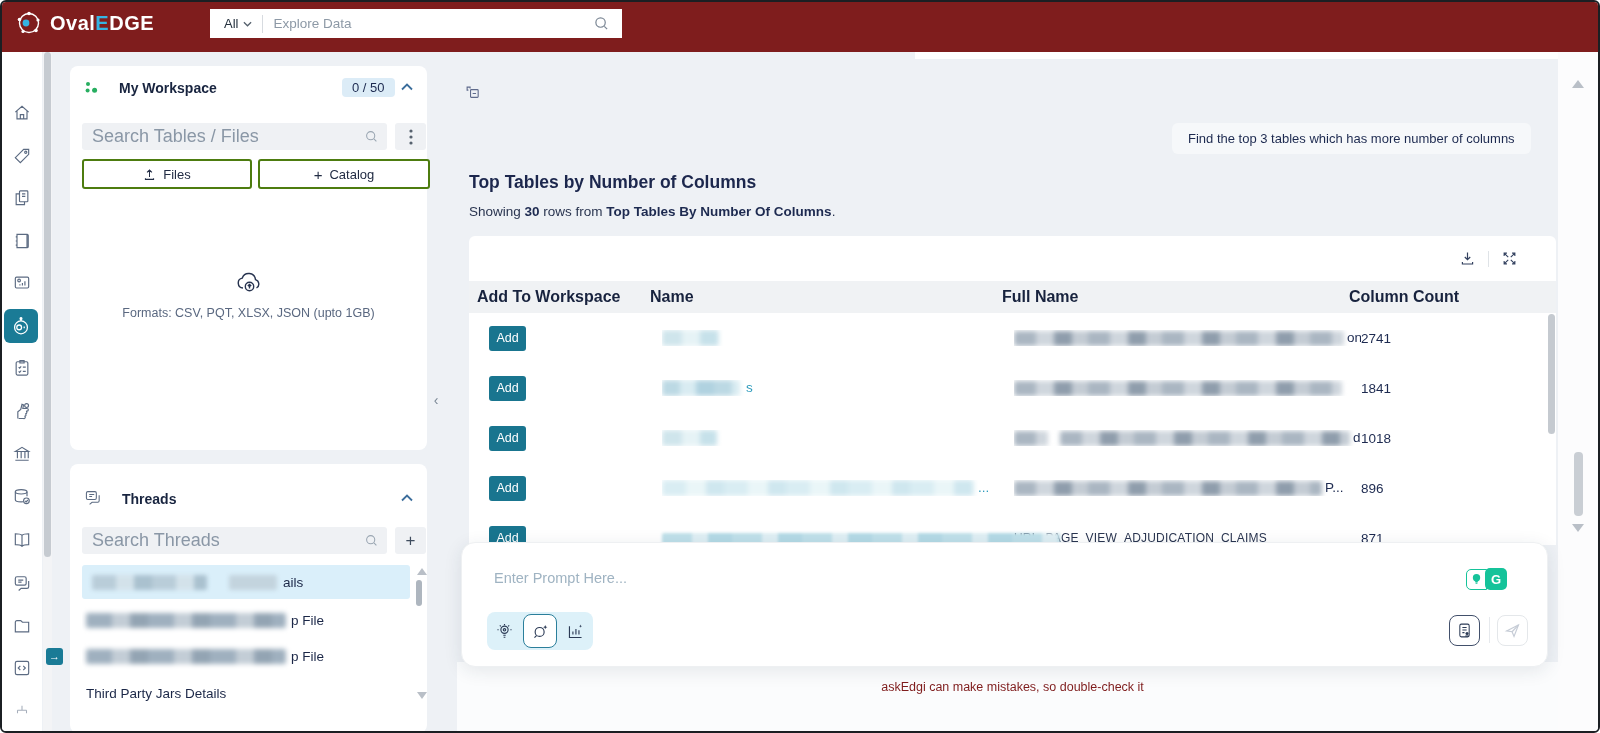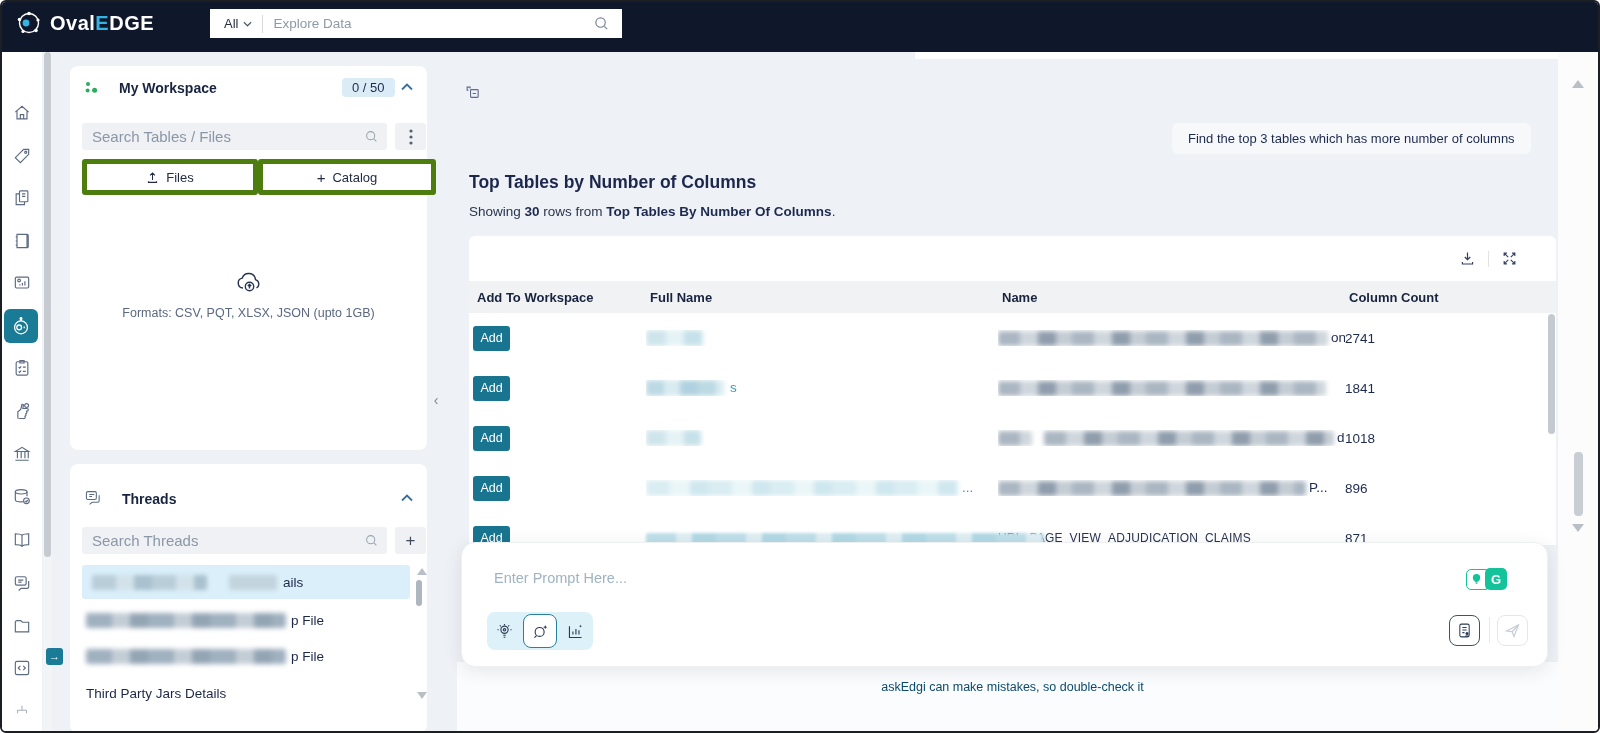--- a/index.html
+++ b/index.html
@@ -2,21 +2,21 @@
 <html><head>
 <meta charset="utf-8">
 <style>
   html,body{margin:0;padding:0;background:#fff;}
   body{font-family:"Liberation Sans",sans-serif;}
   .screen{position:relative;width:1600px;height:733px;background:#eef1f5;border:2px solid #1b1f23;border-radius:6px;box-sizing:border-box;overflow:hidden;}
   .abs{position:absolute;}
   svg{display:block;}
   input{font-family:"Liberation Sans",sans-serif;border:none;outline:none;background:transparent;}
   
-  .navbar{left:0;top:0;width:100%;height:50px;background:#0f172a;z-index:6;}
+  .navbar{left:0;top:0;width:100%;height:50px;background:#7f1d1d;z-index:6;}
   .brand{left:14px;top:8px;display:flex;align-items:center;gap:8px;color:#fff;}
   .brand-text{font-size:20px;font-weight:800;letter-spacing:.5px;color:#fff;}
   .brand-accent{color:#35b4e3;}
   .nav-search{left:208px;top:7px;width:412px;height:29px;background:#fff;border-radius:0;display:flex;align-items:center;}
   .nav-scope{display:flex;align-items:center;gap:5px;padding:0 10px 0 14px;font-size:13px;color:#24303d;cursor:pointer;}
   .nav-div{width:1px;height:18px;background:#d7dbe0;}
   .nav-input{flex:1;padding:0 10px;font-size:13.5px;color:#24303d;}
   .nav-input::placeholder{color:#8d99a6;}
   .top-strip{left:913px;top:43px;width:643px;height:12px;background:#fff;border-top:2px solid #8f9498;z-index:5;}
   
@@ -26,62 +26,62 @@
   .rail-scroll{left:41px;top:43px;width:9px;height:690px;background:#f3f4f6;z-index:3;}
   .rail-thumb{left:42px;top:50px;width:7px;height:505px;background:#c6cbd1;border-radius:4px;z-index:4;}
   .rail-expand{left:44px;top:646px;width:17px;height:17px;background:#1a7b96;border-radius:3px;color:#fff;font-size:11px;line-height:17px;text-align:center;z-index:5;cursor:pointer;}
   
   .card{background:#fff;border-radius:8px;}
   .ws-card{left:68px;top:64px;width:357px;height:384px;}
   .th-card{left:68px;top:462px;width:357px;height:269px;}
   .panel-title{font-size:14px;font-weight:bold;color:#18243f;margin-left:14px;}
   .badge{background:#dcecf7;color:#1d2a50;font-size:13px;border-radius:4px;padding:2px 10px;}
   .gray-input{background:#eff1f4;border-radius:3px;display:flex;align-items:center;}
-  .gray-input input{flex:1;padding:0 10px;font-size:15px;color:#333f52;}
+  .gray-input input{flex:1;padding:0 10px;font-size:18px;color:#333f52;}
   .gray-input input::placeholder{color:#8a97a6;}
   .sq-btn{background:#eff1f4;border-radius:3px;display:flex;align-items:center;justify-content:center;cursor:pointer;}
-  .outline-btn{border:5px solid #4d7c0f;border-radius:3px;background:#fff;display:flex;align-items:center;justify-content:center;gap:7px;font-size:13px;color:#222c44;cursor:pointer;}
+  .outline-btn{border:2px solid #4d7c0f;border-radius:3px;background:#fff;display:flex;align-items:center;justify-content:center;gap:7px;font-size:13px;color:#222c44;cursor:pointer;}
   .thread-item{left:80px;width:328px;height:34px;display:flex;align-items:center;font-size:13.5px;color:#1b2747;cursor:pointer;white-space:nowrap;overflow:hidden;}
   .thread-selected{background:#daeffa;border-radius:3px;width:328px;}
   
   .blur{display:inline-block;height:15px;border-radius:2px;filter:blur(2.5px);vertical-align:middle;}
   .blur-gray{background:repeating-linear-gradient(90deg,#aab6c2 0 22px,#cfd6dd 22px 40px,#8f9dac 40px 58px,#c4ccd4 58px 74px);}
   .blur-gray2{background:repeating-linear-gradient(90deg,#9fb0bf 0 26px,#c3cdd6 26px 44px,#93a4b3 44px 62px);}
   .blur-teal{background:repeating-linear-gradient(90deg,#cfe5ec 0 20px,#e6f3f6 20px 38px,#c6e1ea 38px 56px,#def0f5 56px 72px);height:16px;}
   .blur-teal-lt{background:repeating-linear-gradient(90deg,#d9edf3 0 24px,#eaf6f8 24px 44px,#cfe7ef 44px 62px);height:16px;}
   .blur-link{background:repeating-linear-gradient(90deg,#bfe0ea 0 30px,#dfeff4 30px 46px,#b4dae6 46px 70px);height:12px;filter:blur(1.8px);}
   
   .bubble{top:121px;left:1170px;height:31px;line-height:31px;background:#f6f8fa;border-radius:6px;padding:0 16px;font-size:13px;color:#1d2a50;white-space:nowrap;}
   .result-title{left:467px;top:170px;font-size:17.5px;font-weight:bold;color:#1c274d;}
   .result-sub{left:467px;top:202px;font-size:13.5px;color:#2a3550;}
   .tbl-card{left:467px;top:234px;width:1087px;height:309px;background:#fff;border-radius:6px 6px 0 0;overflow:hidden;z-index:2;}
   .tbl-toolbar{position:absolute;top:0;left:0;right:0;height:45px;display:flex;justify-content:flex-end;align-items:center;gap:12px;padding-right:38px;}
   .tbl-tool-div{width:1px;height:16px;background:#dfe3e7;}
-  .tbl-head{position:absolute;top:45px;left:0;right:0;height:32px;background:#f0f2f4;display:grid;grid-template-columns:173px 352px 347px auto;align-items:center;padding-left:8px;font-size:13px;font-weight:bold;color:#18233e;}
-  .tbl-row{position:absolute;left:0;right:0;height:50px;display:grid;grid-template-columns:173px 352px 347px auto;align-items:center;padding-left:4px;border-bottom:1px solid #e9ecef;background:#fff;font-size:13.5px;color:#1d2a50;}
+  .tbl-head{position:absolute;top:45px;left:0;right:0;height:32px;background:#f0f2f4;display:grid;grid-template-columns:173px 352px 347px auto;align-items:center;padding-left:8px;font-size:16px;font-weight:bold;color:#18233e;}
+  .tbl-row{position:absolute;left:16px;right:0;height:50px;display:grid;grid-template-columns:173px 352px 347px auto;align-items:center;padding-left:4px;border-bottom:1px solid #e9ecef;background:#fff;font-size:13.5px;color:#1d2a50;}
   .add-btn{width:37px;height:25px;background:#19758f;border:none;border-radius:3px;color:#fff;font-size:12.5px;font-family:"Liberation Sans",sans-serif;cursor:pointer;}
   .name-cell{color:#2f9cbd;white-space:nowrap;overflow:hidden;}
   .fn-cell{white-space:nowrap;overflow:hidden;}
   .tbl-scroll{position:absolute;right:1px;top:78px;width:7px;height:120px;background:#c5cad0;border-radius:4px;}
   .caps-partial{font-size:12px;color:#2a3550;letter-spacing:.2px;}
   
   .bottom-strip{left:455px;top:660px;width:1101px;height:73px;background:#fbfcfd;z-index:1;}
   .prompt-card{left:459px;top:540px;width:1085px;height:123px;background:#fff;border:1px solid #eef0f2;border-radius:14px;box-shadow:0 4px 18px rgba(25,45,65,.10);z-index:4;}
   .prompt-input{position:absolute;left:30px;top:26px;width:880px;font-size:14.5px;color:#1d2a50;}
   .prompt-input::placeholder{color:#9fb3c2;}
   .tools-pill{position:absolute;left:25px;top:69px;width:106px;height:38px;background:#ddf1f9;border-radius:8px;display:flex;align-items:center;justify-content:space-between;padding:0 8px;box-sizing:border-box;}
   .tool-ico{cursor:pointer;display:flex;align-items:center;justify-content:center;}
   .tool-selected{width:32px;height:32px;background:#fff;border:1.5px solid #2a7f9b;border-radius:8px;}
   .gram{position:absolute;right:40px;top:25px;height:22px;display:flex;align-items:center;cursor:pointer;}
   .gram-left{width:21px;height:21px;background:#fff;border:1.5px solid #15c39a;border-radius:5px 0 0 5px;display:flex;align-items:center;justify-content:center;box-sizing:border-box;}
   .gram-g{width:22px;height:22px;background:#15c39a;border-radius:5px;margin-left:-2px;color:#fff;font-size:13px;font-weight:bold;display:flex;align-items:center;justify-content:center;}
   .doc-btn{position:absolute;left:987px;top:72px;width:31px;height:31px;border:1.4px solid #42506b;border-radius:8px;display:flex;align-items:center;justify-content:center;box-sizing:border-box;cursor:pointer;background:#fff;}
   .prompt-div{position:absolute;left:1027px;top:74px;width:1px;height:26px;background:#e6e9ed;}
   .send-btn{position:absolute;left:1035px;top:72px;width:31px;height:31px;border:1px solid #e4e7ea;border-radius:8px;display:flex;align-items:center;justify-content:center;box-sizing:border-box;background:#fff;cursor:default;}
-  .disclaimer{left:467px;top:678px;width:1087px;text-align:center;font-size:12.5px;color:#0c4a6e;z-index:2;}
+  .disclaimer{left:467px;top:678px;width:1087px;text-align:center;font-size:12.5px;color:#7f1d1d;z-index:2;}
   
   .right-gutter{left:1556px;top:43px;width:42px;height:690px;background:#fcfcfd;z-index:2;}
   .tri-up{width:0;height:0;border-left:6px solid transparent;border-right:6px solid transparent;border-bottom:8px solid #b9bfc7;cursor:pointer;}
   .tri-down{width:0;height:0;border-left:6px solid transparent;border-right:6px solid transparent;border-top:8px solid #b9bfc7;cursor:pointer;}
   .pg-thumb{left:1572px;top:450px;width:9px;height:64px;background:#c9ced4;border-radius:4px;z-index:3;cursor:pointer;}
   .list-thumb{left:414px;top:578px;width:6px;height:26px;background:#aeb6bf;border-radius:3px;z-index:3;cursor:pointer;}
   .collapse-tab{left:427px;top:384px;width:14px;height:28px;color:#7a8795;font-size:14px;line-height:28px;text-align:center;cursor:pointer;z-index:2;}
 </style>
 </head>
 <body>
@@ -348,22 +348,22 @@
       </span>
       <div class="tbl-tool-div"></div>
       <span>
         <svg width="17" height="17" viewBox="0 0 20 20" fill="none" stroke="#33415f" stroke-width="1.3">
             <path d="M8.5 8.5L3.7 3.7M3.7 7V3.7H7M11.5 8.5l4.8-4.8M13 3.7h3.3V7M8.5 11.5l-4.8 4.8M3.7 13v3.3H7M11.5 11.5l4.8 4.8M16.3 13v3.3H13"></path>
           </svg>
       </span>
     </div>
     <div class="tbl-head">
       <span>Add To Workspace</span>
+      <span>Name</span>
       <span>Full Name</span>
-      <span>Name</span>
       <span>Column Count</span>
     </div>
 
     <div class="tbl-row" style="top:77px;">
       <span><button class="add-btn">Add</button></span>
       <span class="name-cell"><span class="blur blur-teal" style="width:57px"></span></span>
       <span class="fn-cell"><span class="blur blur-gray" style="width:330px"></span><span style="margin-left:3px">ont...</span></span>
       <span>2741</span>
     </div>
     <div class="tbl-row" style="top:127px;">

